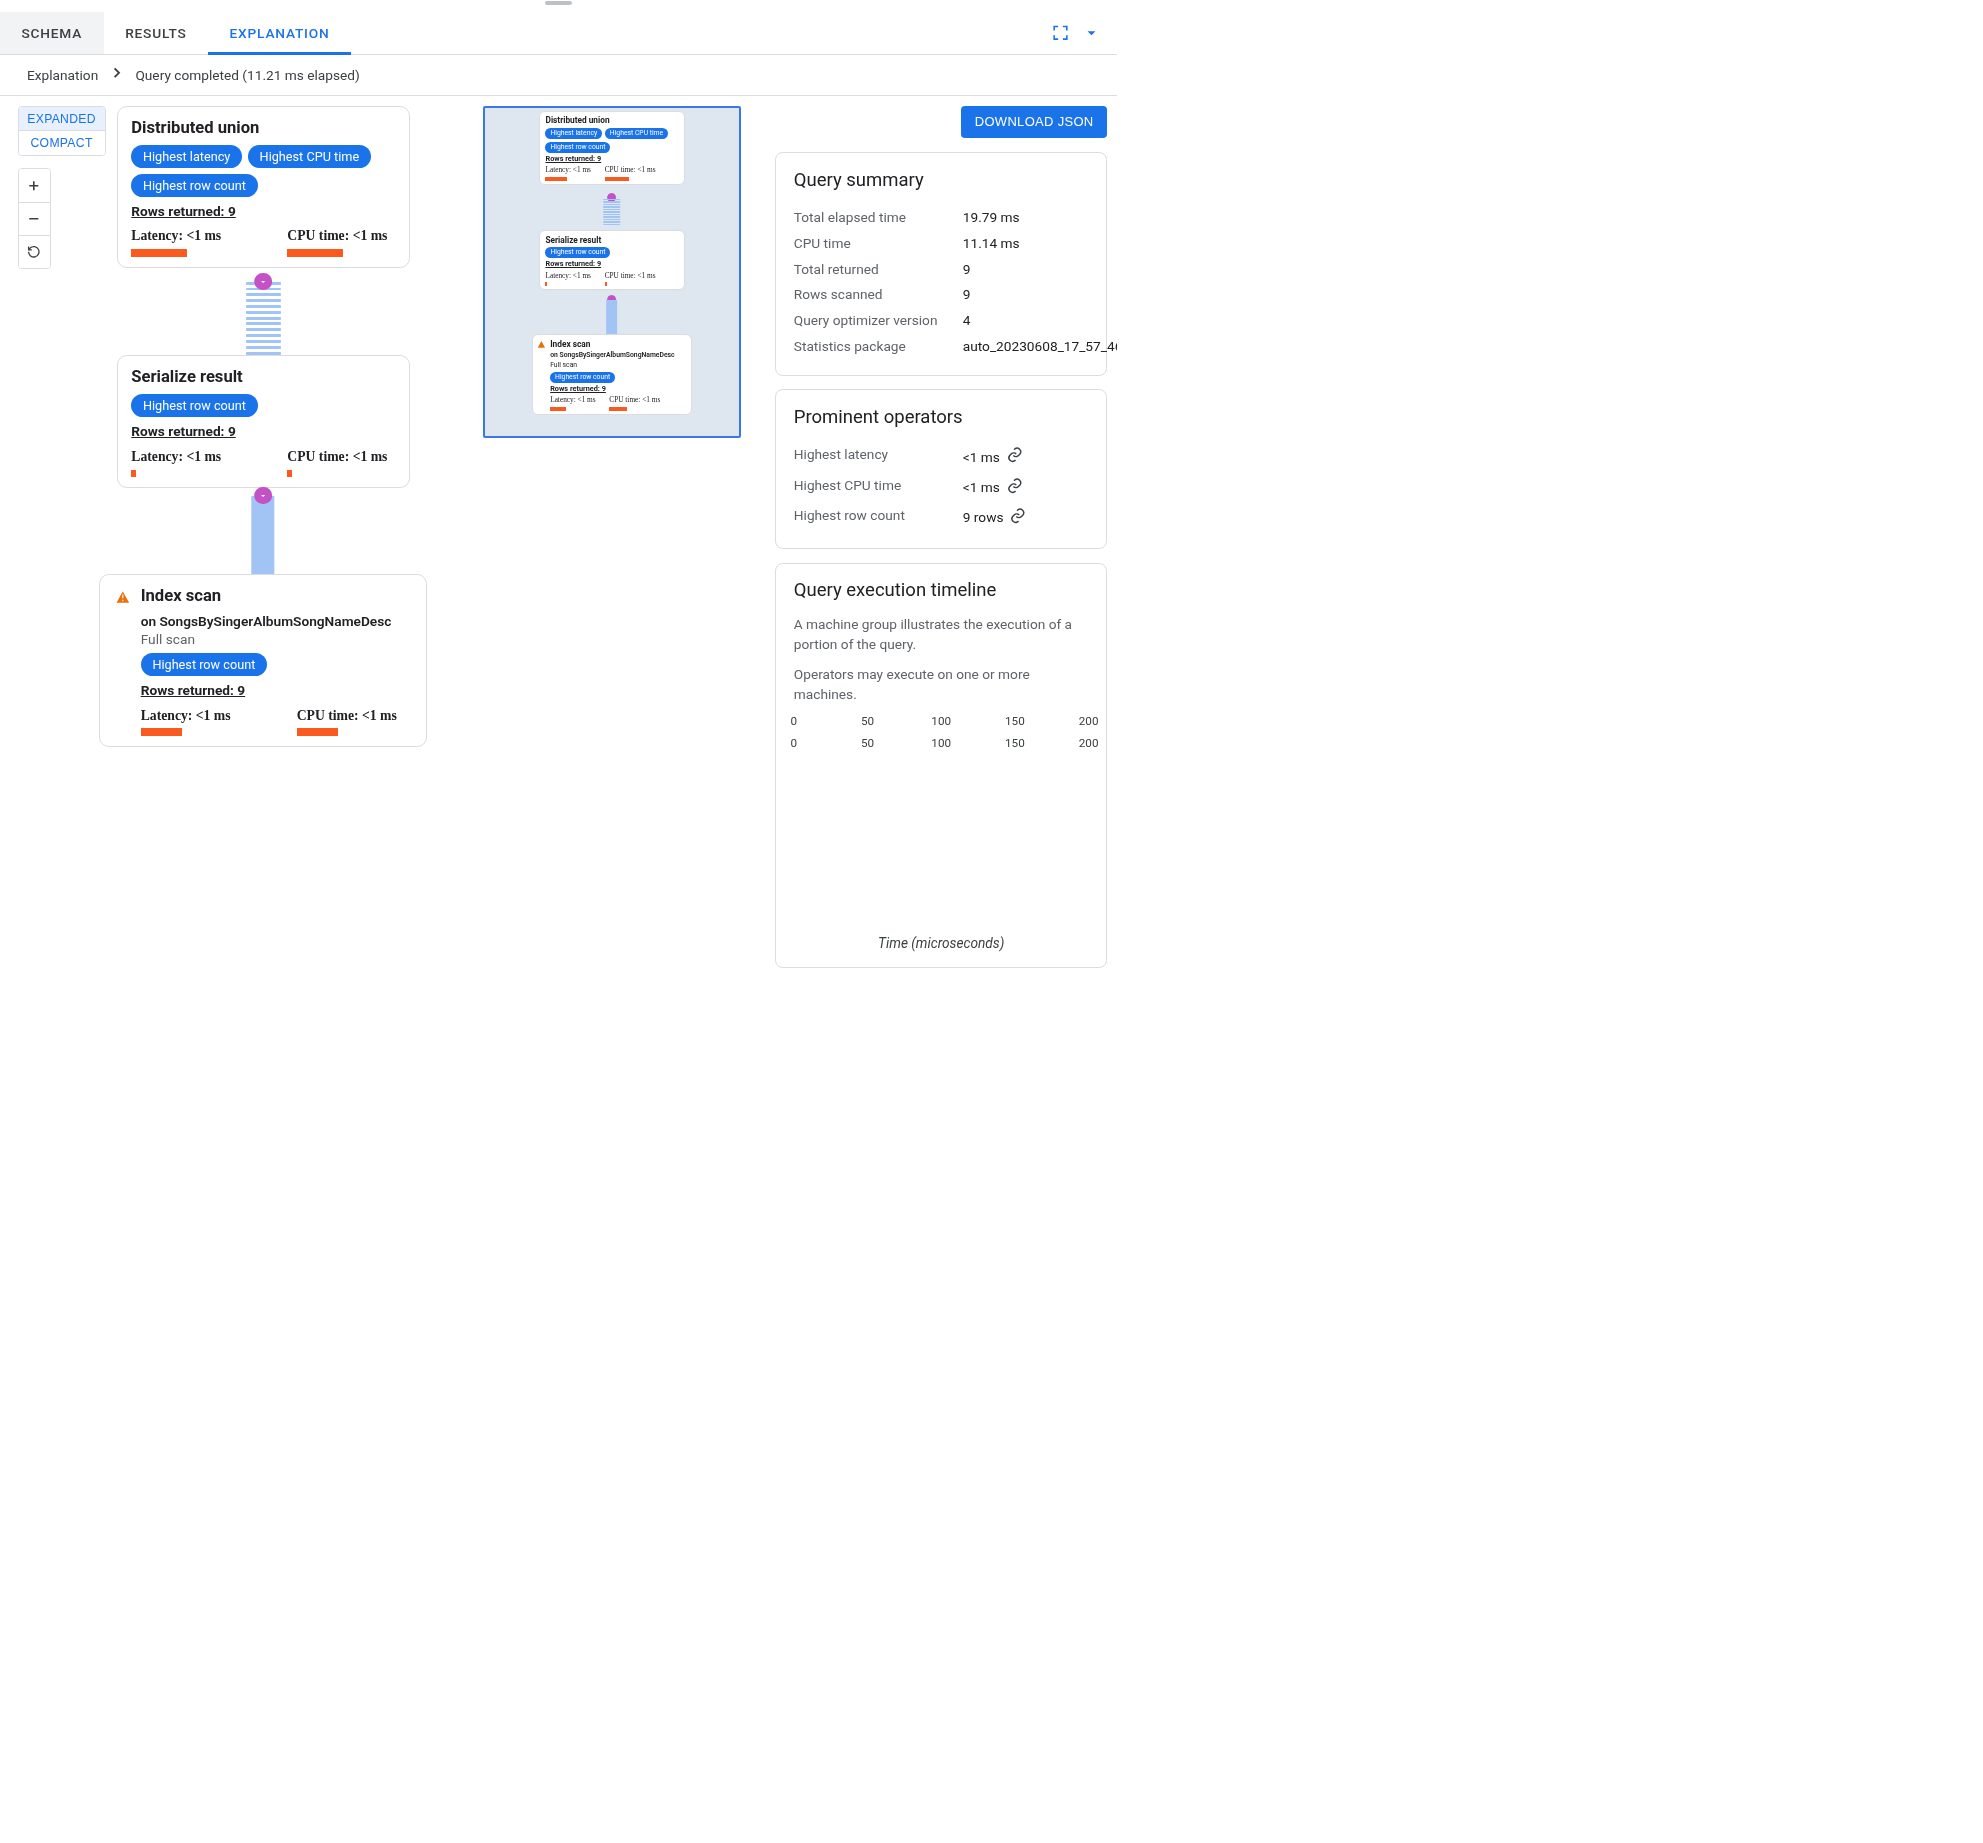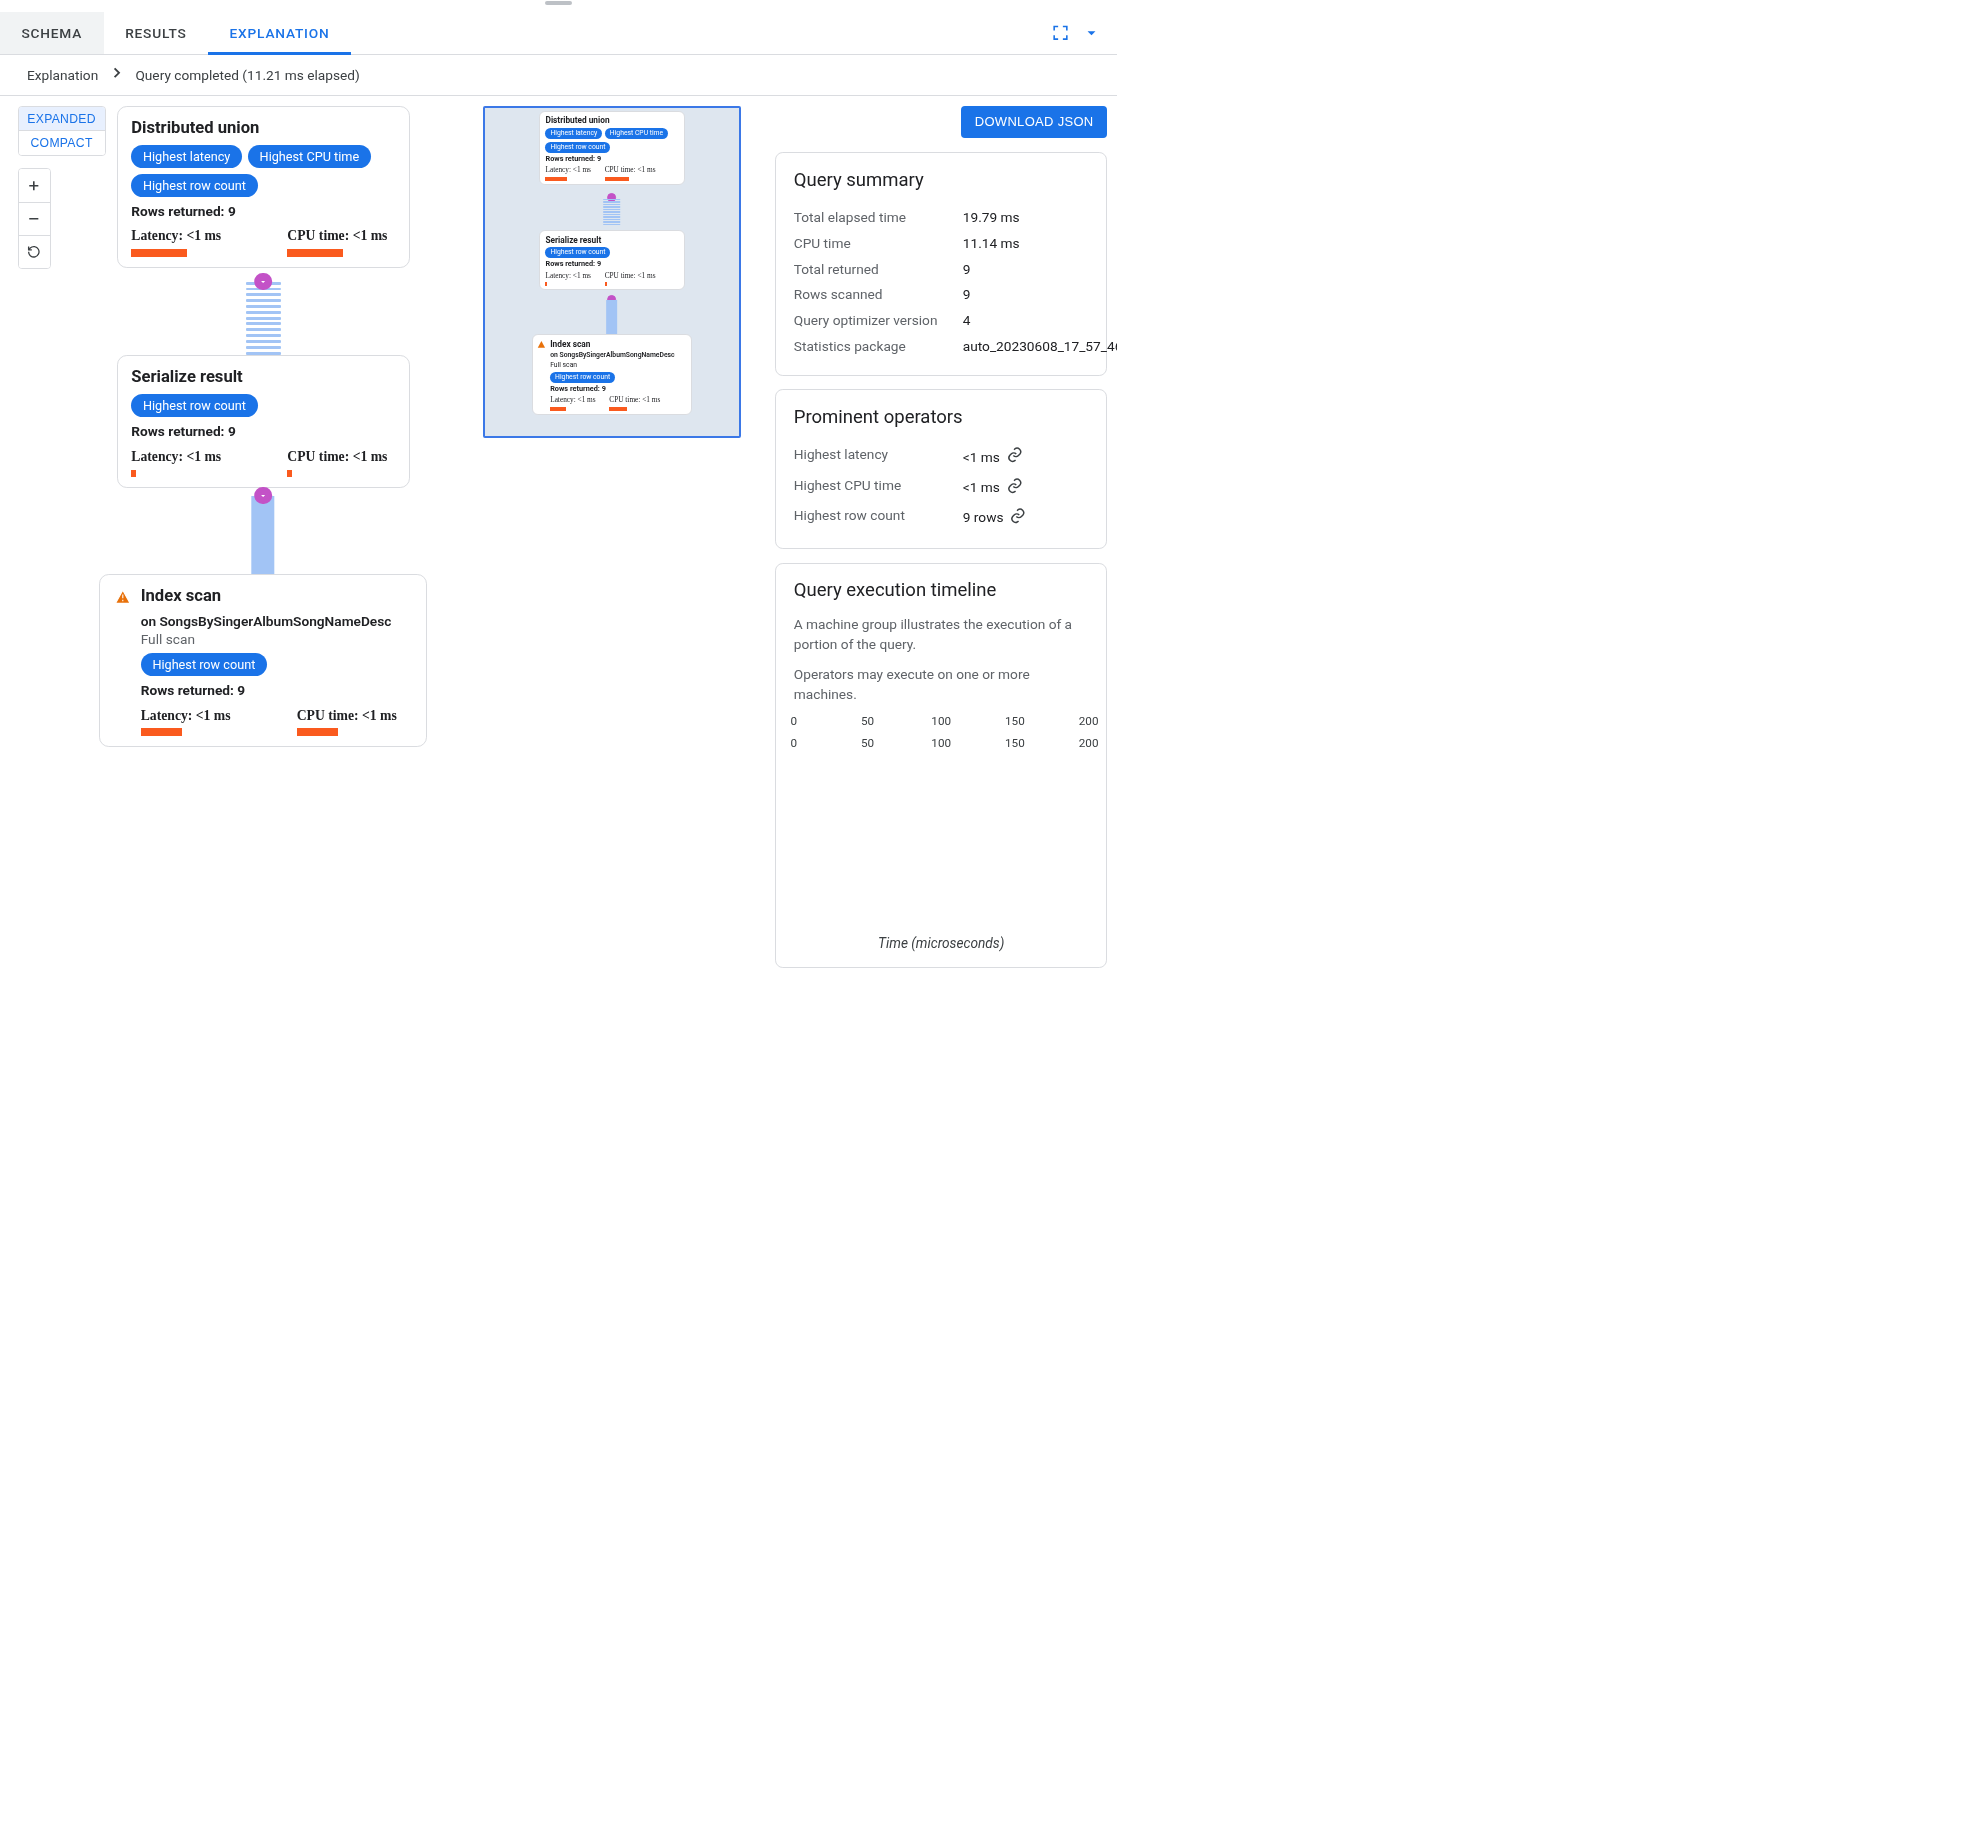--- a/index.html
+++ b/index.html
@@ -54,21 +54,21 @@
   .zoom-btn + .zoom-btn { border-top:1px solid var(--border); }
 
   
   .plan-area { position:relative; flex:1; min-width:0; height:829px; }
   .node { position:absolute; border:1px solid var(--border); border-radius:9.8px; background:#fff; padding:11.7px 13.7px 9.8px; box-shadow:none; }
   .node h3 { margin:0 0 7.8px 0; font-size:16.6px; font-weight:700; }
   .node .sub-on { font-size:13.7px; font-weight:600; margin:2px 0; }
   .node .sub-note { font-size:13.7px; color:var(--text-sec); margin:2px 0 5.9px; }
   .chips { display:flex; flex-wrap:wrap; gap:5.9px; margin:3.9px 0 5.9px; }
   .chip { background:var(--blue-chip); color:#fff; border-radius:974px; padding:3.9px 11.7px; font-size:12.7px; display:inline-flex; align-items:center; }
-  .rows-returned { font-size:13.7px; font-weight:700; margin:3.9px 0 9.8px; }
+  .rows-returned { font-size:13.7px; font-weight:700; margin:3.9px 0 9.8px;text-decoration:underline; }
   .metrics { display:flex; gap:39px; font-size:13.7px;font-family:Liberation Serif, serif; }
   .metric-col { min-width:117px; }
   .metric-label { font-weight:700; }
   .metric-fill { height:7.8px; background:var(--orange); margin-top:4.9px; }
   .warn-icon { position:absolute; left:13.7px; top:13.7px; color:var(--amber); }
   .node.with-warn h3 { padding-left:27px; }
   .node.with-warn .body { padding-left:27px; }
 
   
   .connector { position:absolute; }

